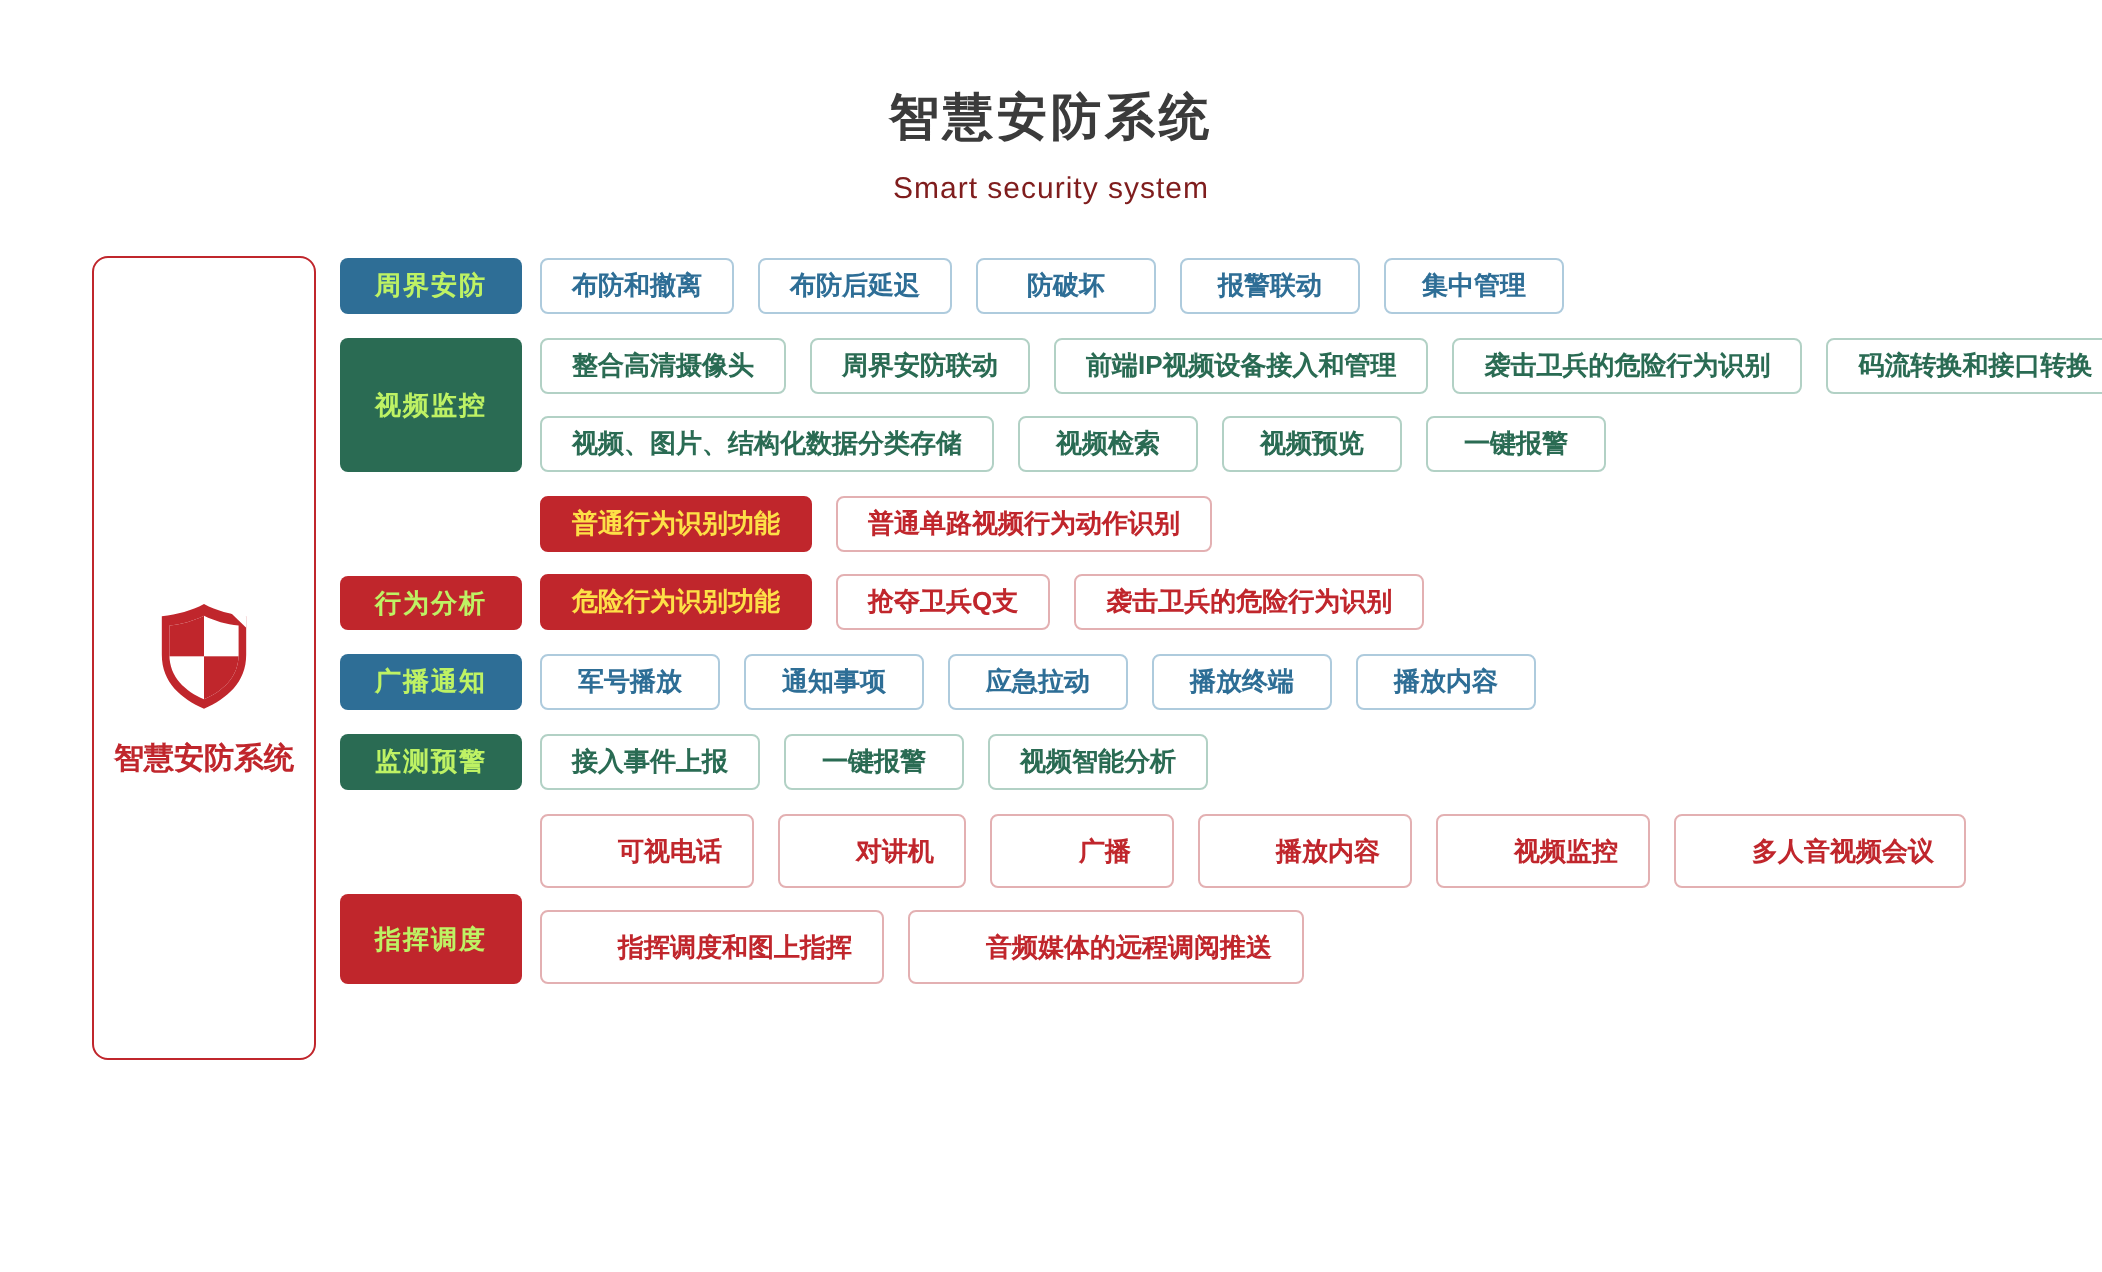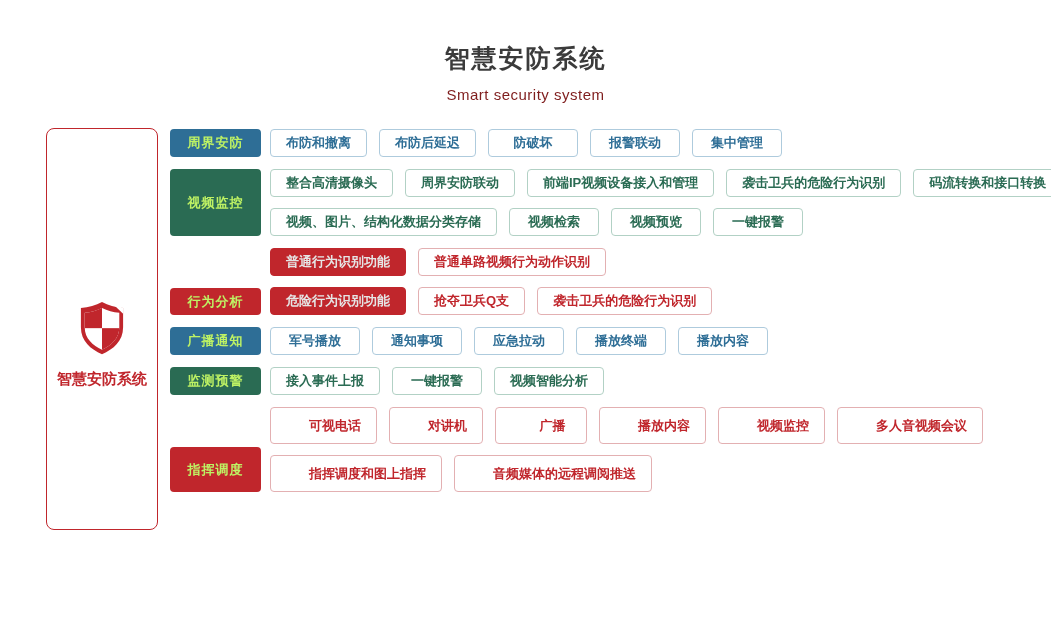--- a/index.html
+++ b/index.html
@@ -43,21 +43,21 @@
   .line{display:flex;gap:12px;}
   .btn{
     height:28px;min-width:90px;padding:0 15px;background:#fff;
     border-radius:4px;display:flex;align-items:center;justify-content:center;
     font-size:13px;font-weight:bold;white-space:nowrap;
   }
   .row.tall .btn{height:37px;min-width:92px;padding-left:38px;}
   .row.blue  .btn{color:var(--blue);border:1px solid var(--blue-bd);}
   .row.green .btn{color:var(--green);border:1px solid var(--green-bd);}
   .row.red   .btn{color:var(--red);border:1px solid var(--red-bd);}
-  .row.red .btn.filled{background:var(--red);color:#e5e5e5;border:1px solid var(--red);}
+  .row.red .btn.filled{background:var(--red);color:#fde047;border:1px solid var(--red);}
 </style>
 </head>
 <body>
 
 <div class="header">
   <div class="title">智慧安防系统</div>
   <div class="subtitle">Smart security system</div>
 </div>
 
 <div class="root-box">

